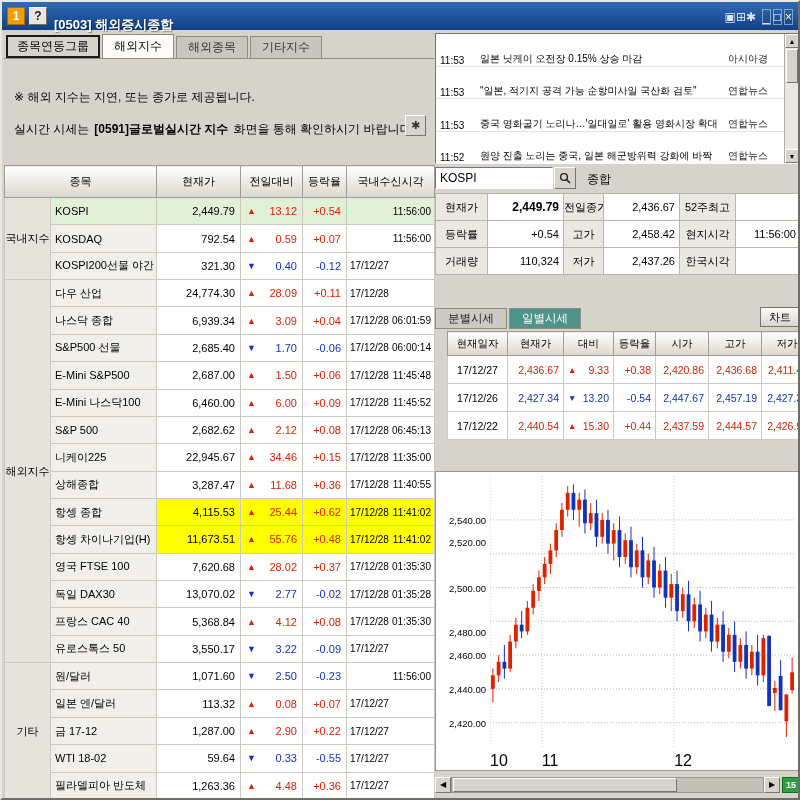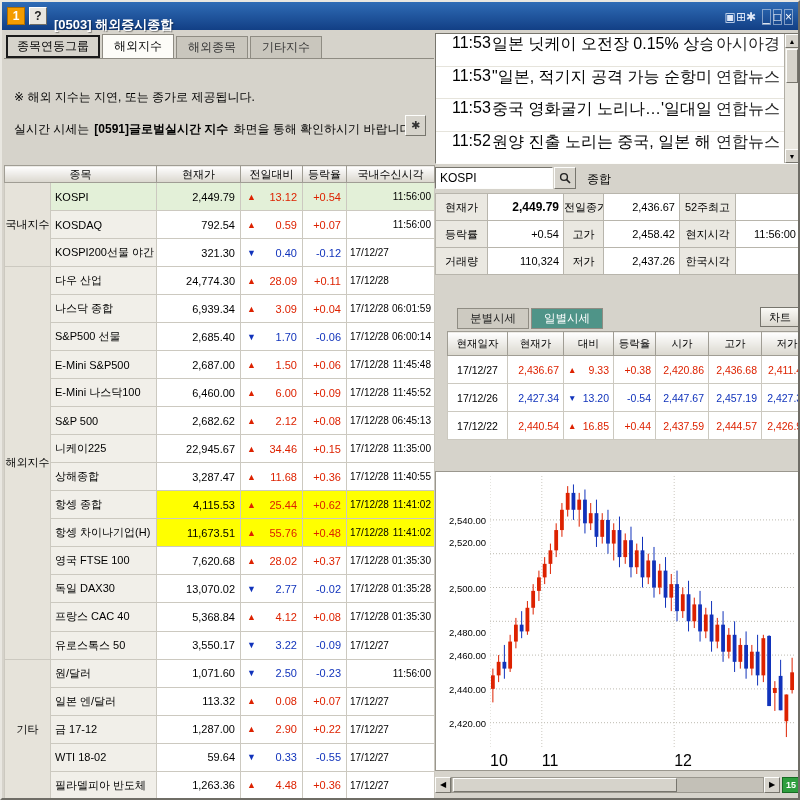--- a/index.html
+++ b/index.html
@@ -37,36 +37,36 @@
   #notice .ln1 { position:absolute; left:10px; top:30px; }
   #notice .ln2 { position:absolute; left:10px; top:62px; white-space:nowrap; }
   #notice .code { font-weight:bold; margin:0 5px; }
   #gearbtn { position:absolute; right:8px; top:56px; width:21px; height:21px; font-size:11px; line-height:19px;
     text-align:center; cursor:pointer; color:#333; }
 
   
   #news { position:absolute; left:433px; top:31px; width:365px; height:131px; background:#fff;
     border:1px solid; border-color:#77756d #fdfdfb #fdfdfb #77756d; display:flex; }
   #news-list { flex:1; display:flex; flex-direction:column; overflow:hidden; }
-  .news-row { flex:1; display:flex; align-items:flex-start; padding:0 16px; border-bottom:1px solid #e6e4dc;
-    font-size:16px; white-space:nowrap; }
+  .news-row { flex:1; display:flex; align-items:flex-end; padding:0 4px; border-bottom:1px solid #e6e4dc;
+    font-size:10px; white-space:nowrap; }
   .news-row:last-child { border-bottom:none; }
   .news-time { width:36px; color:#000; }
   .news-title { flex:1; margin:0 4px; overflow:hidden; text-overflow:clip; cursor:pointer; color:#000; }
   .news-src { width:52px; color:#222; }
   .vscroll { width:15px; background:#e9e7e0; border-left:1px solid #b1aea5; display:flex; flex-direction:column; }
   .vscroll .arr { height:14px; font-size:7px; line-height:13px; text-align:center; cursor:pointer; }
   .vscroll .vthumb { height:34px; margin:1px; cursor:grab; }
   .vscroll .vtrack { flex:1; }
 
   
   #main-table { position:absolute; left:2px; top:163px; width:430px; height:635px;
     border-collapse:collapse; table-layout:fixed; font-size:11px; background:#fff; }
   #main-table th { background:linear-gradient(#ffffff,#dad7ce); border:1px solid #a09d94;
-    font-weight:normal; height:17px; font-size:11px; color:#000; }
+    font-weight:normal; height:32px; font-size:11px; color:#000; }
   #main-table td { border:1px solid #ccc9c0; height:27px; overflow:hidden; white-space:nowrap; }
   td.group-cell { background:#e6e3da; border:1px solid #a8a59c; text-align:center; color:#000; }
   td.name-cell { background:#f1efe9; padding-left:4px; cursor:pointer; }
   td.price-cell { text-align:right; padding-right:5px; color:#000; }
   td.change-cell { position:relative; text-align:right; padding-right:5px; }
   td.change-cell .arr { position:absolute; left:6px; top:50%; transform:translateY(-50%); font-size:9px; }
   td.rate-cell { text-align:right; padding-right:5px; }
   td.dt-cell { padding:0 3px; }
   .dtwrap { display:flex; justify-content:space-between; font-size:10px; }
   tr.hl-green td.name-cell, tr.hl-green td.price-cell, tr.hl-green td.change-cell,
@@ -510,21 +510,21 @@
           <td class="qv ">110,324</td>
           <td class="ql">저가</td>
           <td class="qv up">2,437.26</td>
           <td class="ql">한국시각</td>
           <td class="qv "></td>
         </tr>
       </tbody>
   </table>
 
   <div id="qtabs">
-    <span id="qtabs-holder" style="display:flex;align-items:flex-start;padding-left:22px;">
+    <span id="qtabs-holder" style="display:flex;align-items:flex-start;">
         <span class="qtab">분별시세</span>
         <span class="qtab active">일별시세</span>
       </span>
     <button id="chart-btn">차트</button>
   </div>
 
   <table id="daily-table">
     <colgroup>
         <col style="width:60px">
         <col style="width:56px">
@@ -560,21 +560,21 @@
           <td class="num down">2,427.34</td>
           <td class="chg down"><span class="arr">▼</span><span>13.20</span></td>
           <td class="num down">-0.54</td>
           <td class="num down">2,447.67</td>
           <td class="num down">2,457.19</td>
           <td class="num down">2,427.34</td>
         </tr>
         <tr>
           <td class="dd">17/12/22</td>
           <td class="num up">2,440.54</td>
-          <td class="chg up"><span class="arr">▲</span><span>16.85</span></td>
+          <td class="chg up"><span class="arr">▲</span><span>15.30</span></td>
           <td class="num up">+0.44</td>
           <td class="num up">2,437.59</td>
           <td class="num up">2,444.57</td>
           <td class="num up">2,426.94</td>
         </tr>
       </tbody>
   </table>
 
   <div id="chartbox">
     <svg id="plot-svg" width="305" height="272">

